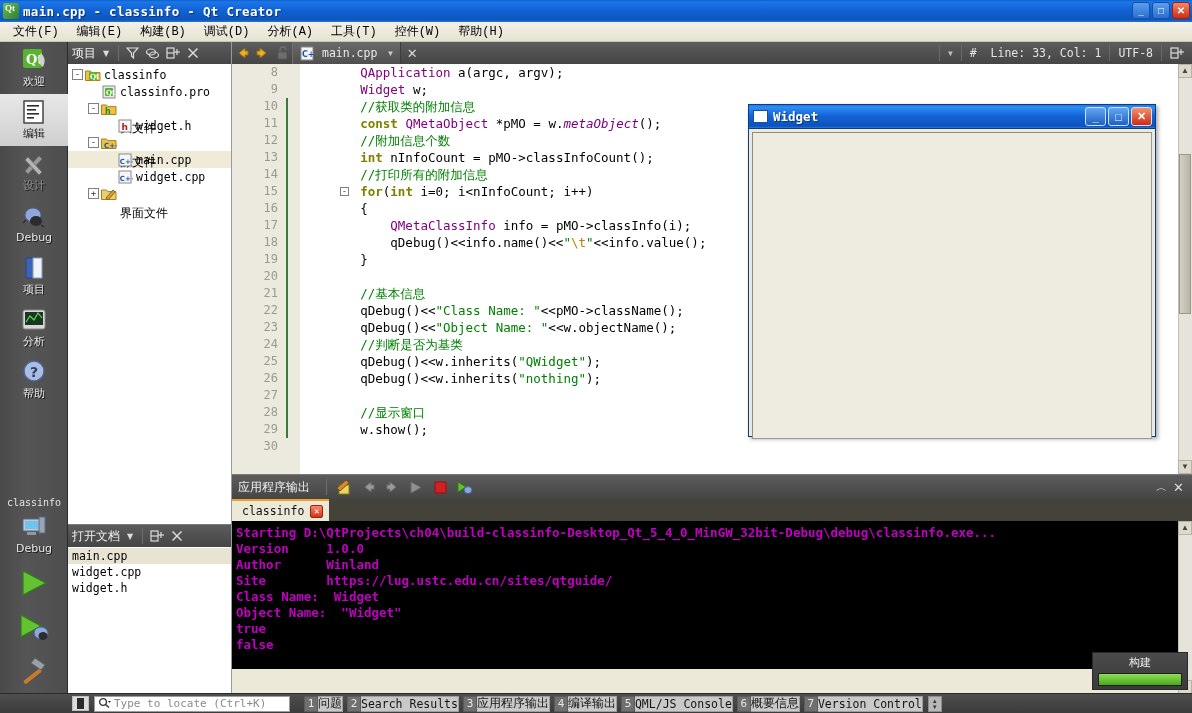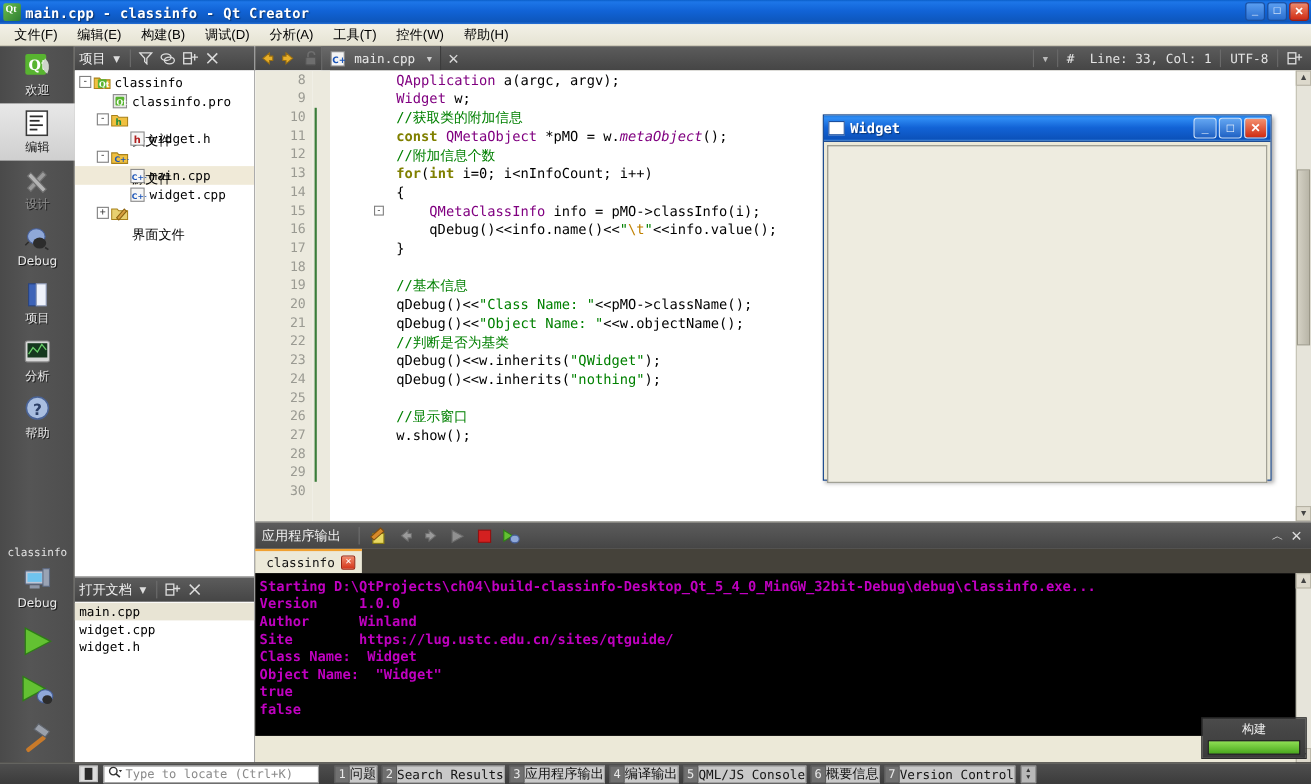--- a/index.html
+++ b/index.html
@@ -29,21 +29,21 @@
   .tb-btn{ width:18px;height:17px;border:1px solid #1b4f9e;border-radius:3px;
     display:flex;align-items:center;justify-content:center;color:#fff;font-size:10px;font-weight:bold;
     background:linear-gradient(to bottom,#5b9ef0,#2a6fd0);}
   .tb-btn.close{ background:linear-gradient(to bottom,#f08a6a,#d02b14); border-color:#9e2010;}
 
   
   .menubar{ position:absolute; left:0; top:22px; width:1192px; height:20px;
     background:linear-gradient(to bottom,#f2f1e7,#e6e3d3); border-bottom:1px solid #c9c5b4;
     display:flex; align-items:center; padding-left:4px;}
   .menu-item{ padding:2px 9px; font-size:12px; color:#000;
-    font-family:Liberation Sans, sans-serif; cursor:default; white-space:nowrap;}
+    font-family:Liberation Mono, monospace; cursor:default; white-space:nowrap;}
 
   
   .modebar{ position:absolute; left:0; top:42px; width:68px; height:651px;
     background:linear-gradient(to right,#4a4a4a 0%,#555 40%,#4e4e4e 100%);
     border-right:1px solid #2b2b2b; }
   .mode{ width:68px; height:52px; display:flex; flex-direction:column;
     align-items:center; justify-content:center; gap:1px; cursor:default;}
   .mode .m-lbl{ font-size:11px; color:#e8e8e8; font-family:"DejaVu Sans",sans-serif;
     text-shadow:1px 1px 0 #1a1a1a;}
   .mode.active{ background:linear-gradient(to bottom,#e8e8e8,#cfcfcf); }
@@ -537,20 +537,22 @@
       </div>
     <div class="foldcol" id="foldcol">
         <div class="foldbox" style="top: 123px;">-</div>
       </div>
     <div class="codearea" id="code-area">
         <div class="cline">        <span class="t">QApplication</span> a(argc, argv);</div>
         <div class="cline">        <span class="t">Widget</span> w;</div>
         <div class="cline">        <span class="c">//获取类的附加信息</span></div>
         <div class="cline">        <span class="k">const</span> <span class="t">QMetaObject</span> *pMO = w.<span class="t2">metaObject</span>();</div>
         <div class="cline">        <span class="c">//附加信息个数</span></div>
+        <div class="cline">        <span class="k">int</span> nInfoCount = pMO-&gt;classInfoCount();</div>
+        <div class="cline">        <span class="c">//打印所有的附加信息</span></div>
         <div class="cline">        <span class="k">for</span>(<span class="k">int</span> i=0; i&lt;nInfoCount; i++)</div>
         <div class="cline">        {</div>
         <div class="cline">            <span class="t">QMetaClassInfo</span> info = pMO-&gt;classInfo(i);</div>
         <div class="cline">            qDebug()&lt;&lt;info.name()&lt;&lt;<span class="s">"</span><span class="esc">\t</span><span class="s">"</span>&lt;&lt;info.value();</div>
         <div class="cline">        }</div>
         <div class="cline">&nbsp;</div>
         <div class="cline">        <span class="c">//基本信息</span></div>
         <div class="cline">        qDebug()&lt;&lt;<span class="s">"Class Name: "</span>&lt;&lt;pMO-&gt;className();</div>
         <div class="cline">        qDebug()&lt;&lt;<span class="s">"Object Name: "</span>&lt;&lt;w.objectName();</div>
         <div class="cline">        <span class="c">//判断是否为基类</span></div>

